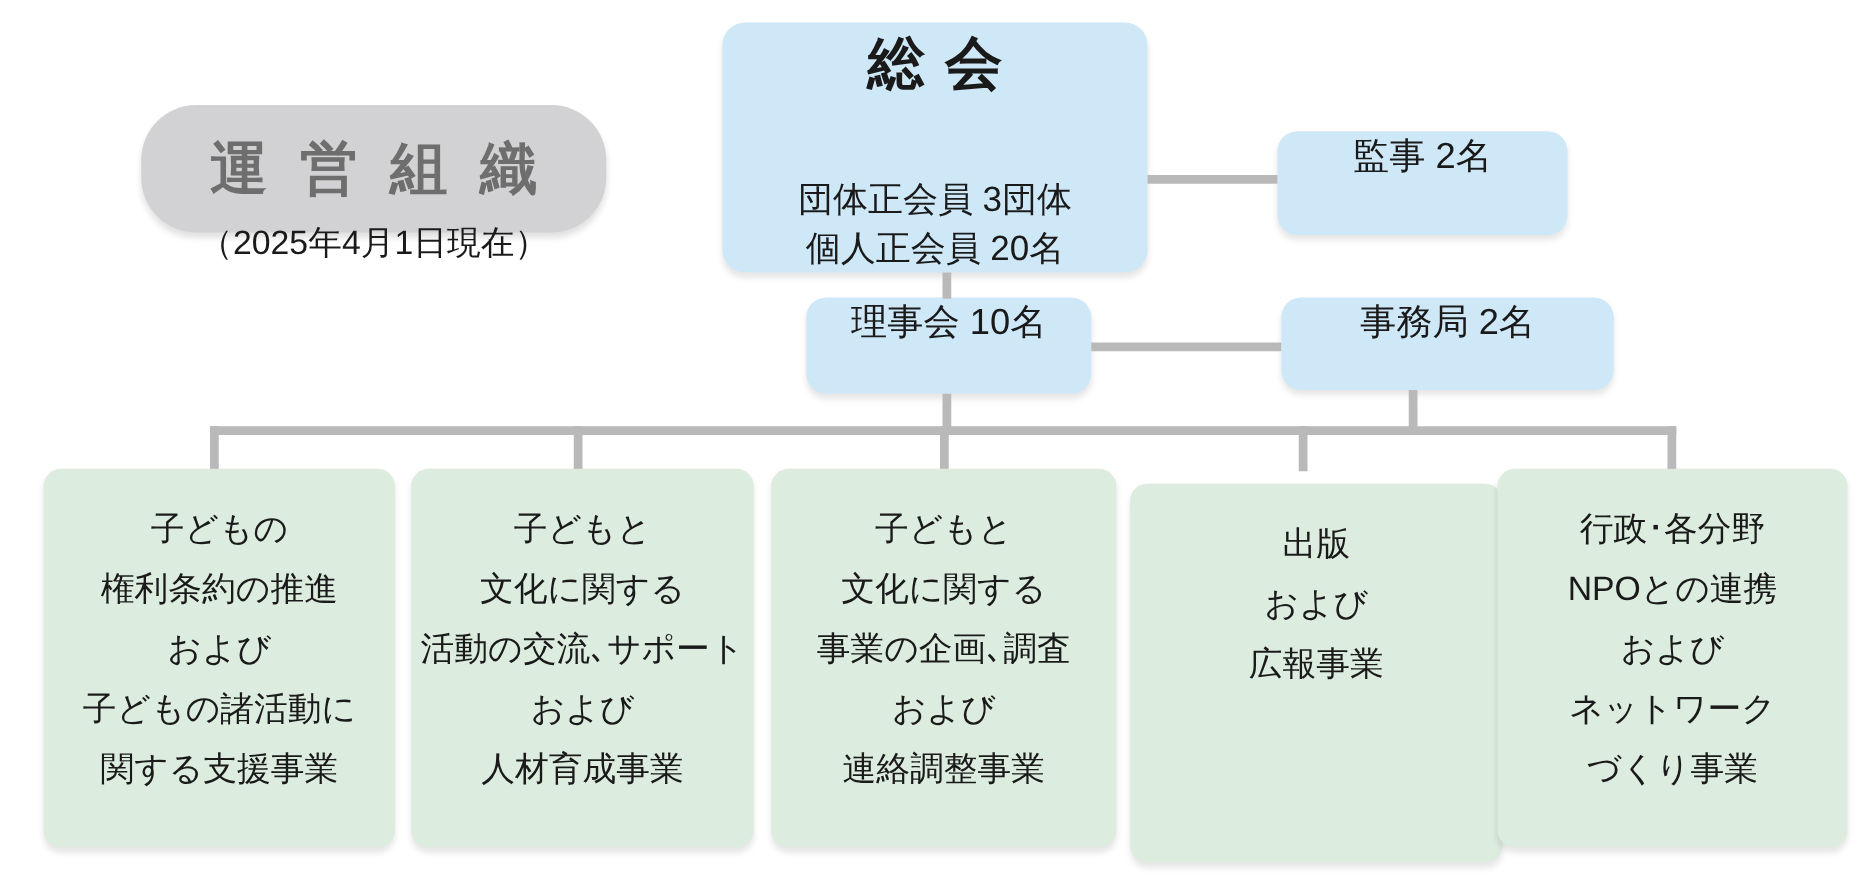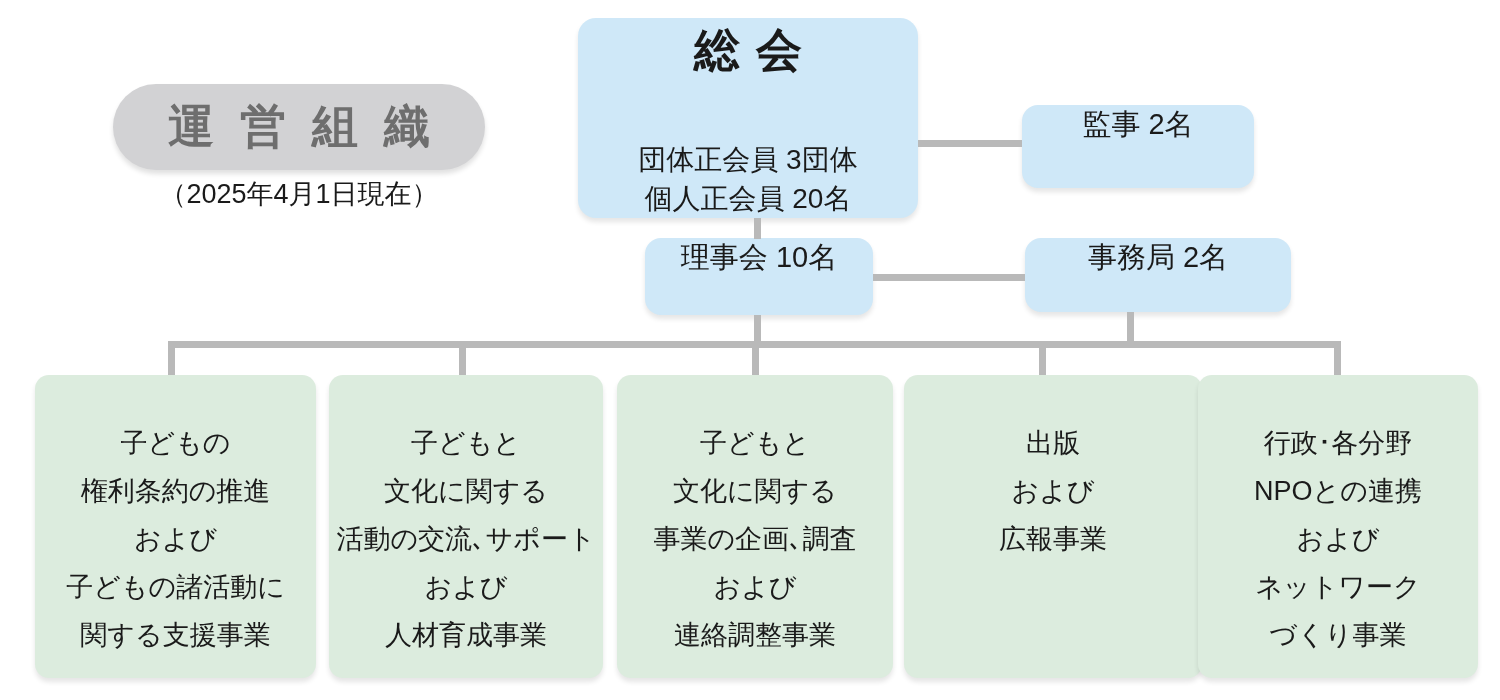--- a/index.html
+++ b/index.html
@@ -12,21 +12,21 @@
     --bg:#ffffff;
   }
   *{margin:0;padding:0;box-sizing:border-box;}
   html,body{background:#fff;}
   body{font-family:"Liberation Sans","DejaVu Sans",sans-serif;color:var(--text);}
   .canvas{
     position:relative;width:1500px;height:700px;background:var(--bg);overflow:hidden;
   }
   
   .badge{
-    position:absolute;left:113px;top:84px;width:372px;height:86px;
+    position:absolute;left:113px;top:84px;width:372px;height:102px;
     background:var(--badge-gray);border-radius:44px;
     display:flex;align-items:center;justify-content:center;
     box-shadow:0 4px 5px rgba(0,0,0,.12);
   }
   .badge span{
     font-size:46px;font-weight:bold;color:var(--badge-text);
     letter-spacing:26px;margin-right:-26px;white-space:nowrap;
   }
   .asof{
     position:absolute;left:113px;top:176px;width:372px;
@@ -58,27 +58,27 @@
   .c-board-secretariat{left:873px;top:274px;width:152px;height:7px;}
   .c-board-bus{left:754px;top:315px;width:7px;height:29px;}
   .c-secretariat-bus{left:1127px;top:312px;width:7px;height:32px;}
   .c-bus{left:168px;top:341px;width:1173px;height:7px;}
   .drop{top:341px;width:7px;height:36px;}
   .d1{left:168px;} .d2{left:459px;} .d3{left:752px;} .d4{left:1039px;} .d5{left:1334px;}
   
   .dept{
     position:absolute;top:375px;height:303px;background:var(--accent-green);
     border-radius:14px;box-shadow:0 4px 5px rgba(0,0,0,.10);
-    padding-top:44px;text-align:center;
+    padding-top:24px;text-align:center;
     font-size:27px;line-height:48px;white-space:pre-line;
   }
   .dept1{left:35px;width:281px;}
   .dept2{left:329px;width:274px;}
   .dept3{left:617px;width:276px;}
-  .dept4{left:904px;width:298px;}
+  .dept4{left:904px;width:298px;margin-top:12px;}
   .dept5{left:1198px;width:280px;}
 </style>
 </head>
 <body>
 
 <div class="canvas">
 
   <div class="badge">
     <span>運営組織</span>
   </div>

